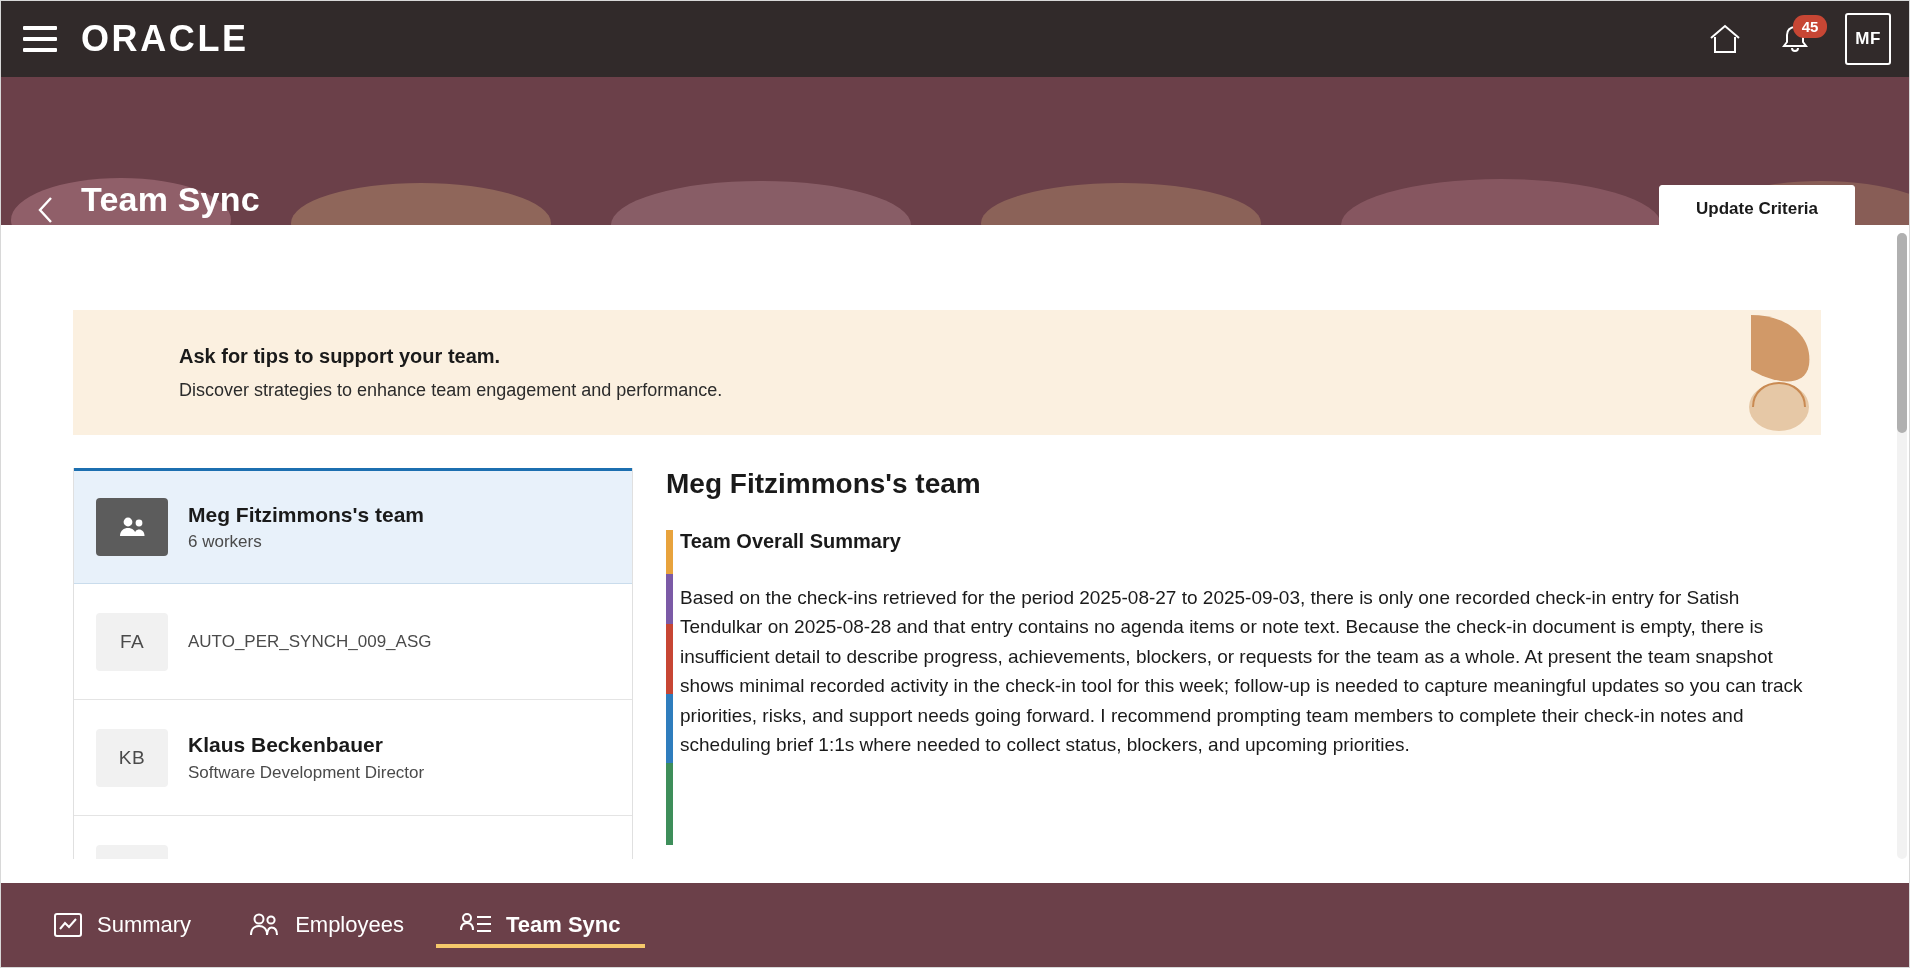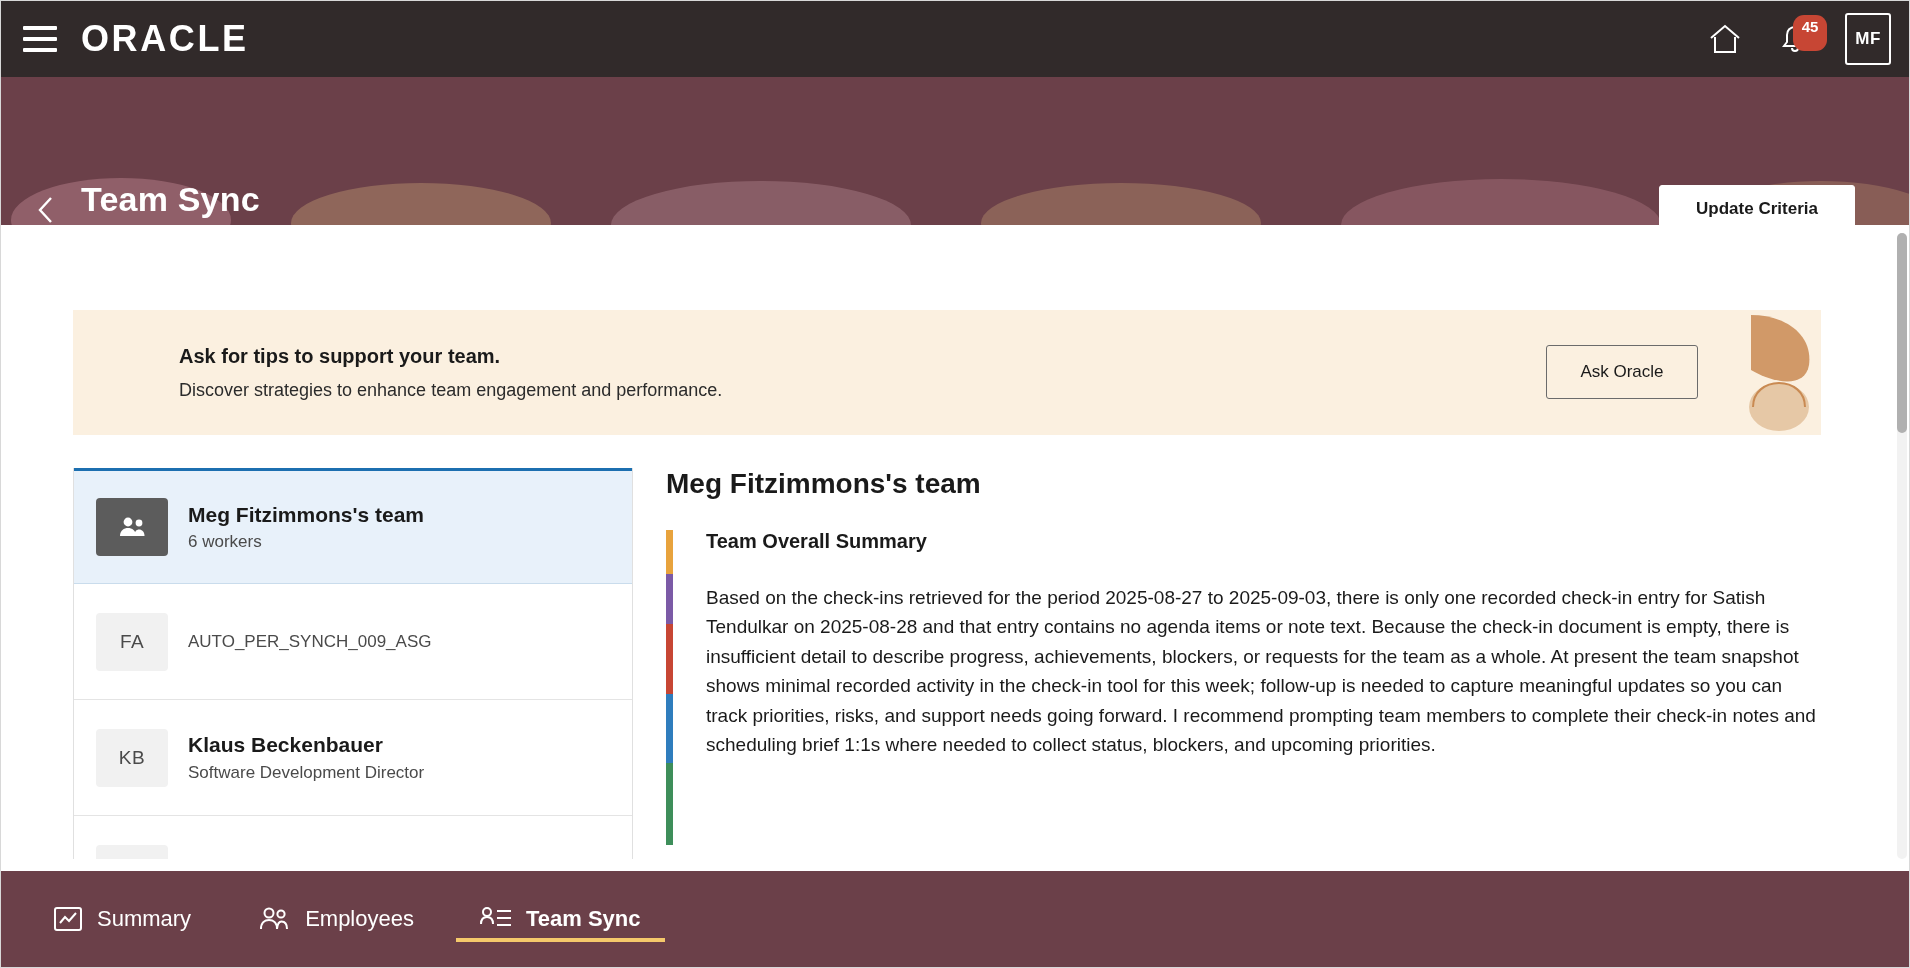--- a/index.html
+++ b/index.html
@@ -62,21 +62,21 @@
   .icon-btn svg { display: block; }
   .badge {
     position: absolute;
     top: -4px; right: -12px;
     background: #c74634;
     color: #ffffff;
     font-size: 15px;
     font-weight: bold;
     border-radius: 11px;
     min-width: 34px;
-    height: 36px;
+    height: 23px;
     line-height: 23px;
     text-align: center;
     padding: 0 6px;
   }
   .avatar-box {
     width: 46px; height: 52px;
     border: 2px solid #ffffff;
     border-radius: 3px;
     color: #ffffff;
     font-size: 17px;
@@ -243,21 +243,21 @@
     overflow: hidden;
   }
   .detail-title {
     font-size: 28px;
     font-weight: bold;
     color: #1a1a1a;
     margin-bottom: 30px;
   }
   .summary-block {
     position: relative;
-    padding-left: 40px;
+    padding-left: 14px;
   }
   .summary-bar {
     position: absolute;
     left: 0; top: 0;
     width: 7px;
     height: 315px;
     background: linear-gradient(to bottom, #e8a33d 0%, #e8a33d 14%, #7b5aa6 14%, #7b5aa6 30%, #c74634 30%, #c74634 52%, #2f7dbd 52%, #2f7dbd 74%, #3e8e5a 74%, #3e8e5a 100%);
   }
   .summary-heading {
     font-size: 20px;
@@ -288,26 +288,26 @@
     height: 200px;
     background: #b0b0b0;
     border-radius: 5px;
   }
 
   
   .tabbar {
     position: absolute;
     left: 0; bottom: 0;
     width: 1910px;
-    height: 96px;
+    height: 84px;
     background: #6b4049;
     display: flex;
     align-items: center;
     padding-left: 28px;
-    gap: 18px;
+    gap: 8px;
   }
   .tab {
     display: flex;
     align-items: center;
     gap: 14px;
     padding: 0 24px;
     height: 110px;
     color: #ffffff;
     font-size: 22px;
     cursor: pointer;
@@ -376,21 +376,20 @@
     <button class="update-criteria">Update Criteria</button>
   </div>
 
   <div class="content">
 
     <div class="tip-banner">
       <div class="tip-text">
         <div class="tip-title">Ask for tips to support your team.</div>
         <div class="tip-sub">Discover strategies to enhance team engagement and performance.</div>
       </div>
-      <button class="ask-oracle">Ask Oracle</button>
       <svg class="tip-art" viewBox="0 0 80 125">
         <path d="M10 5 C45 5 72 25 68 55 C64 80 30 72 10 60 Z" fill="#c98a52" opacity="0.85"></path>
         <ellipse cx="38" cy="97" rx="30" ry="24" fill="#e6c8a6"></ellipse>
         <path d="M12 97 C12 82 24 73 38 73 C52 73 64 82 64 97" fill="none" stroke="#c98a52" stroke-width="2"></path>
       </svg>
     </div>
 
     <div class="team-list">
 
       <div class="team-item selected">

